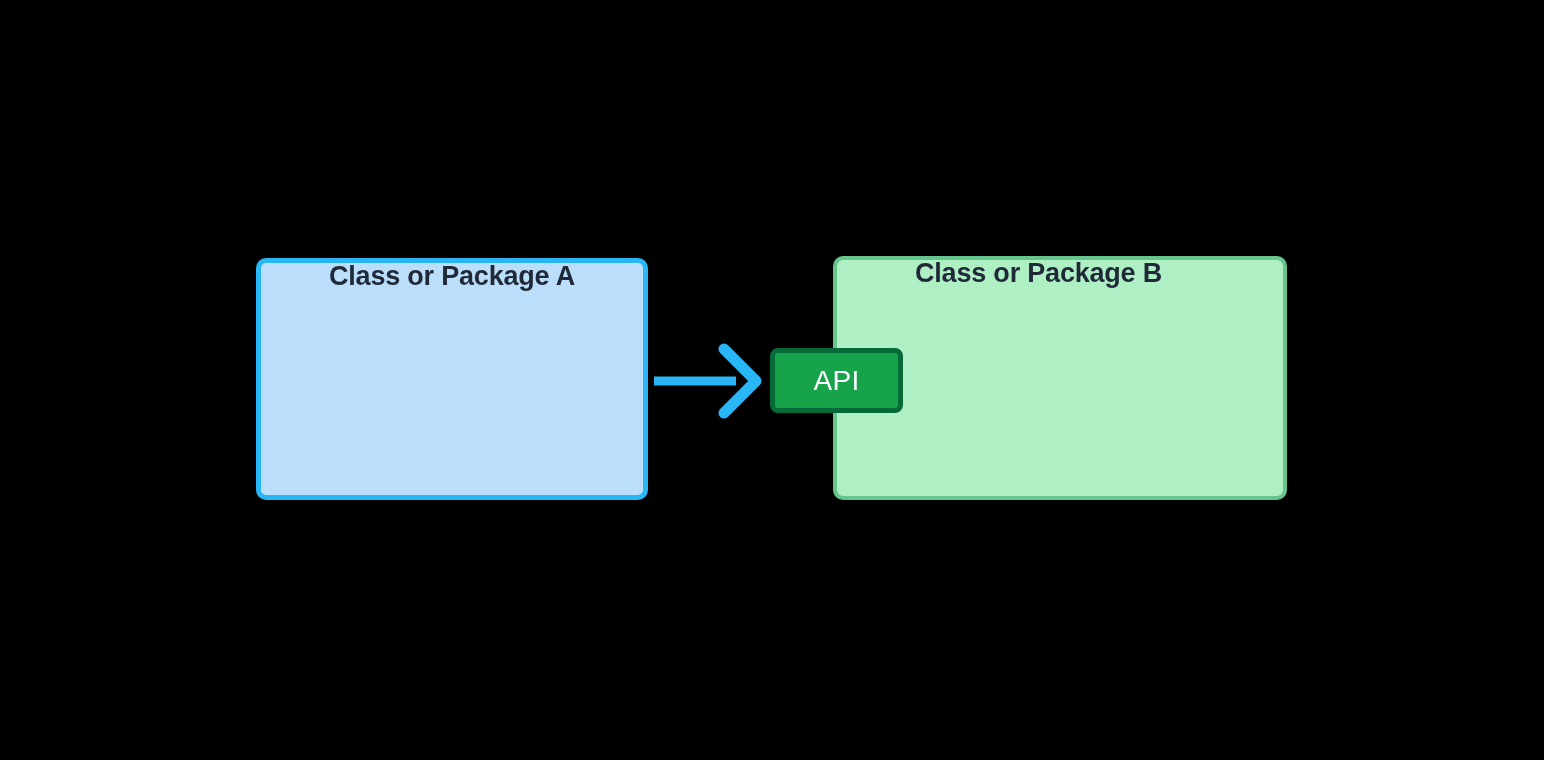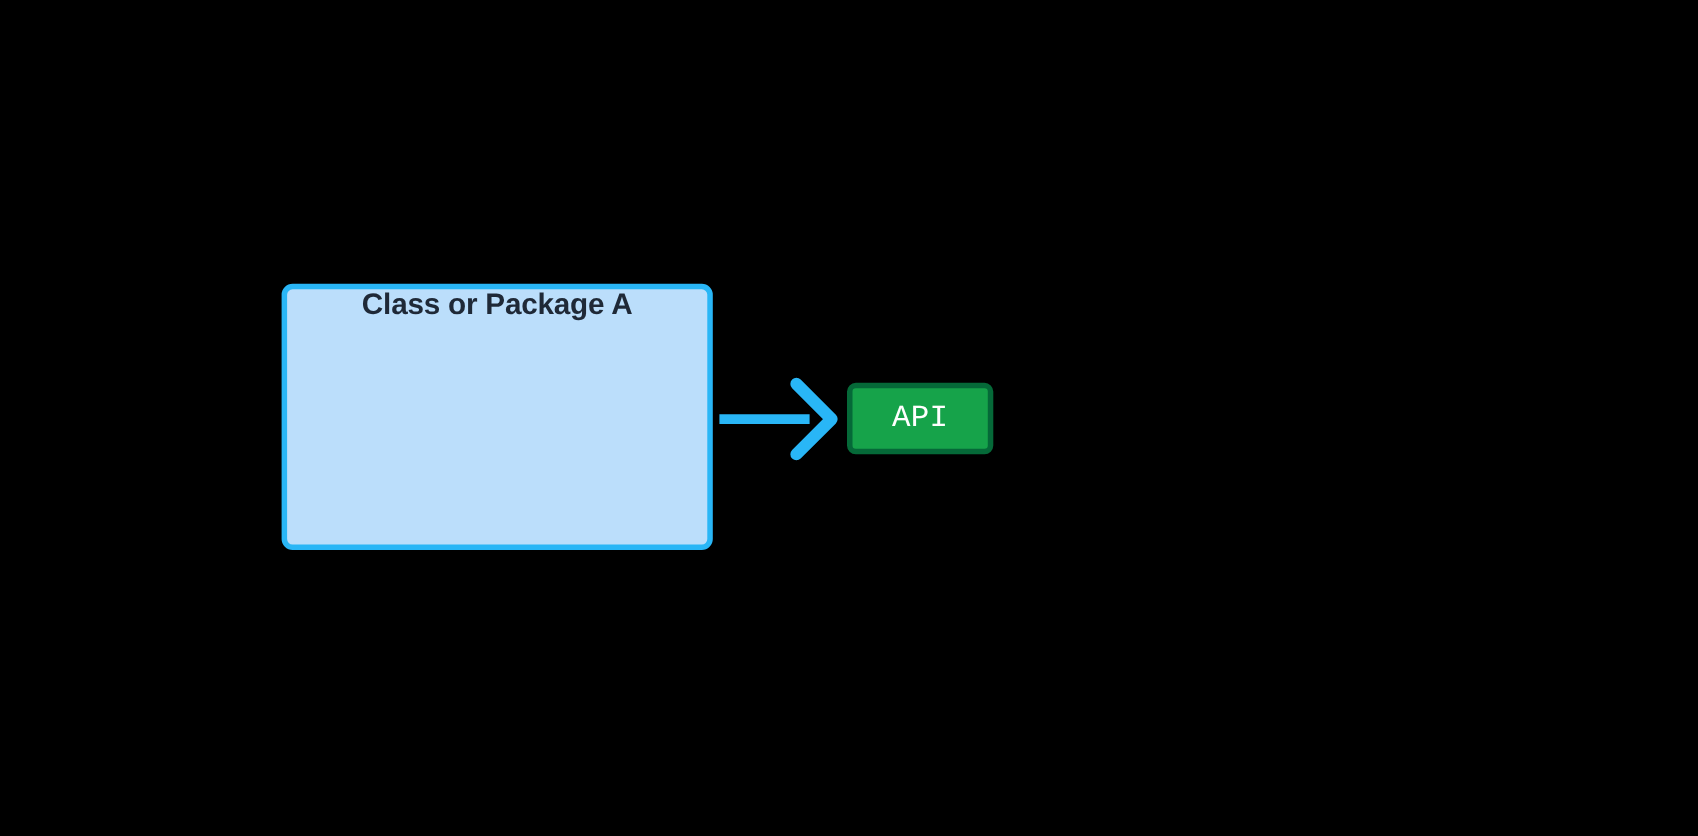--- a/index.html
+++ b/index.html
@@ -81,32 +81,34 @@
     justify-content: center;
     z-index: 5;
   }
 
   #api-badge-label {
     font-size: 28px;
     font-weight: normal;
     color: #FFFFFF;
     line-height: 1;
     letter-spacing: 0.3px;
-    font-family: Liberation Mono, monospace;
   }
 </style>
 </head>
 <body>
 
 <div id="canvas">
 
   <div class="node" id="node-a">
     <span class="node-label">Class or Package A</span>
   </div>
 
+  <div class="node" id="node-b">
+    <span class="node-label">Class or Package B</span>
+  </div>
 
   <svg id="arrow" viewBox="0 0 118 84">
     <line x1="4" y1="42" x2="86" y2="42" stroke="#29B6F6" stroke-width="9" stroke-linecap="butt"></line>
     <polyline points="74,10 106,42 74,74" fill="none" stroke="#29B6F6" stroke-width="11" stroke-linecap="round" stroke-linejoin="round"></polyline>
   </svg>
 
   <div id="api-badge">
     <span id="api-badge-label">API</span>
   </div>
 

